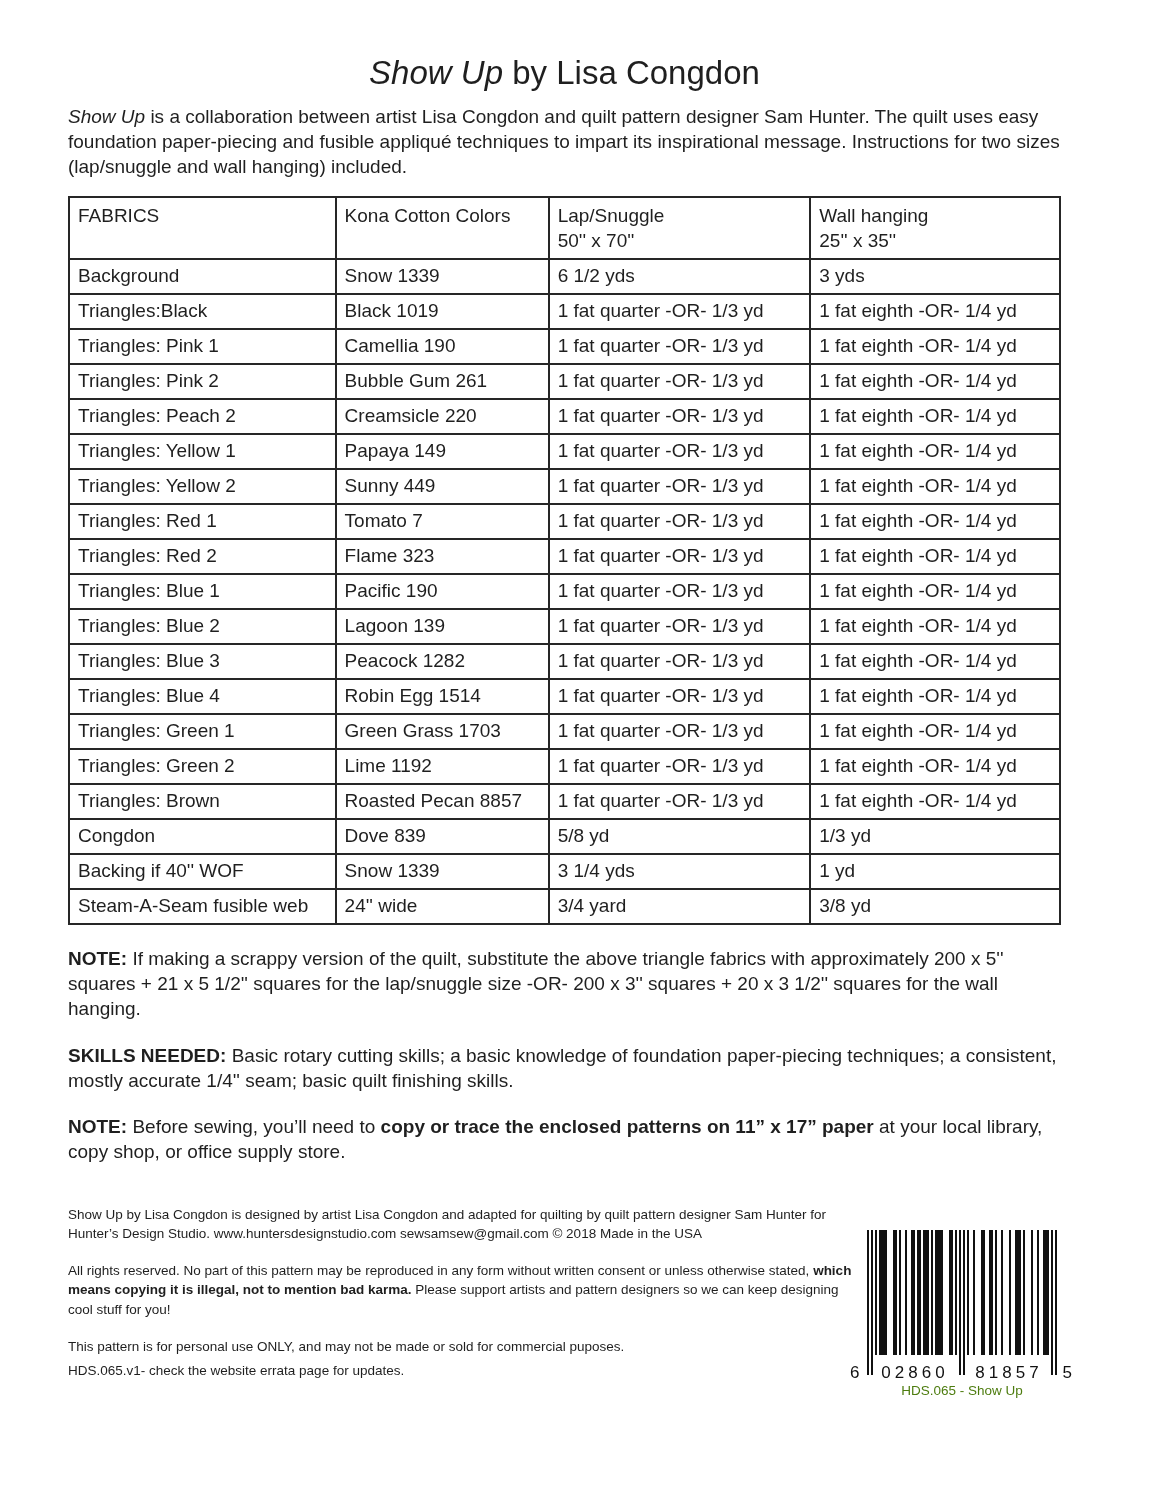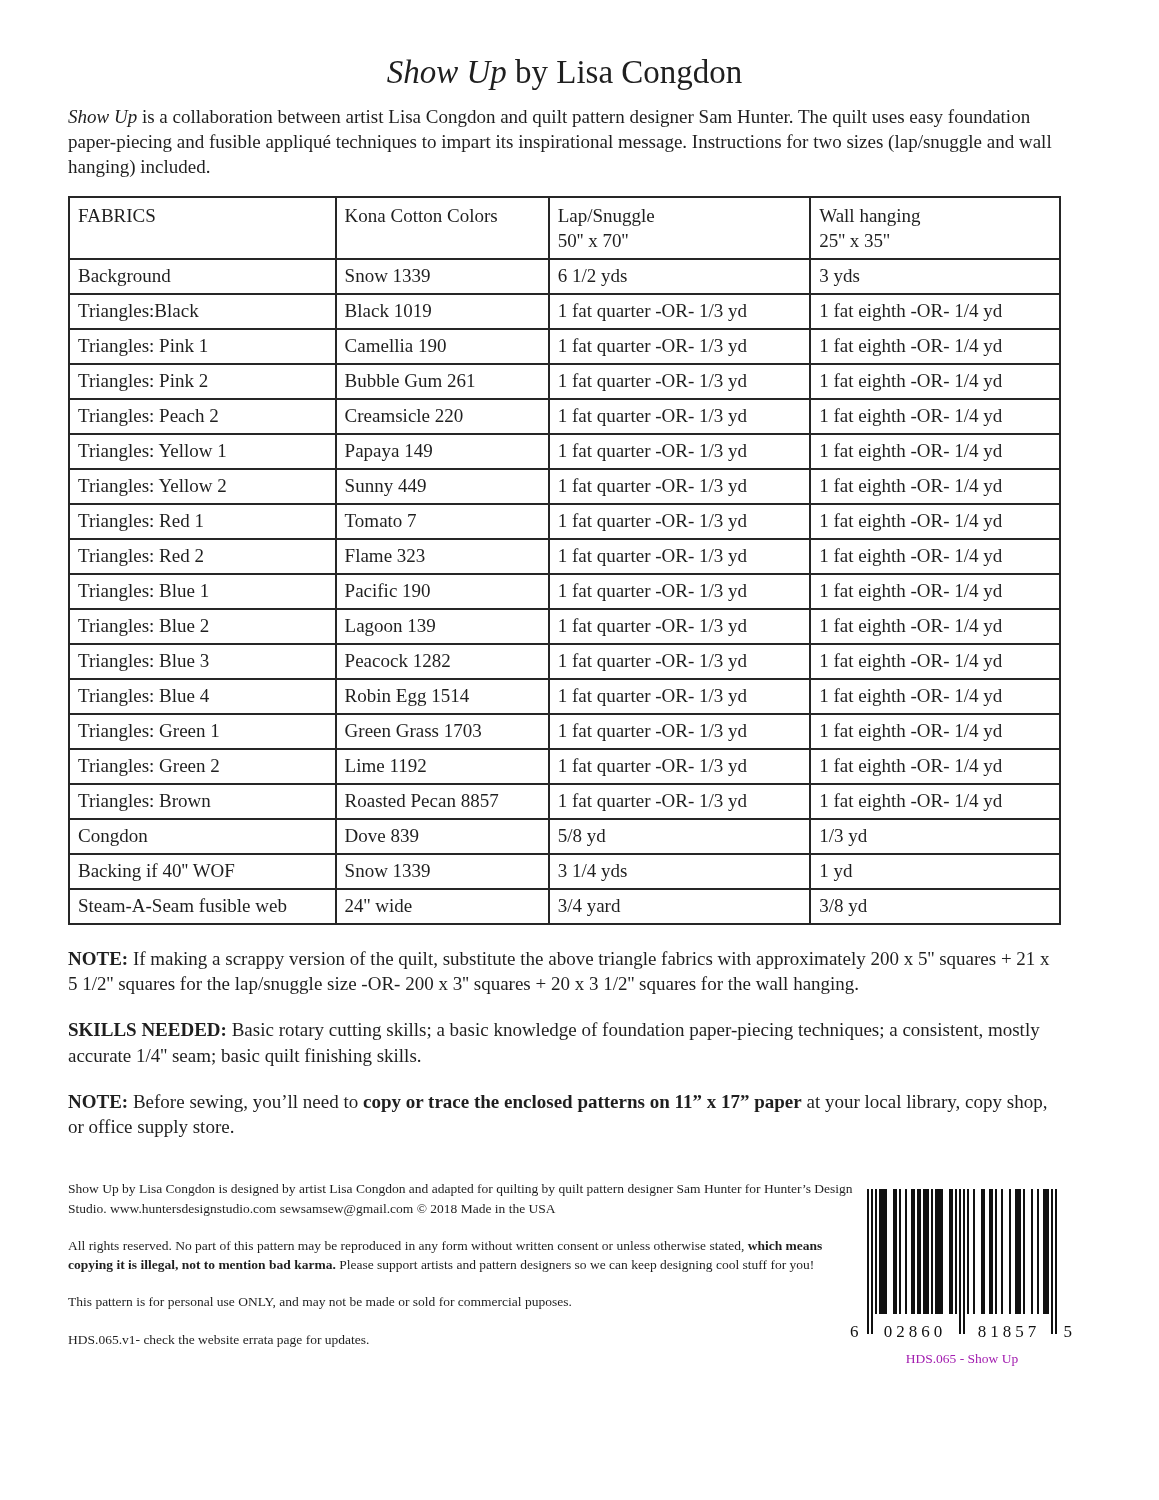--- a/index.html
+++ b/index.html
@@ -1,41 +1,41 @@
 <!DOCTYPE html>
 <html><head>
 <meta charset="utf-8">
 <style>
   html,body{margin:0;padding:0;background:#ffffff;}
   body{width:1159px;height:1500px;font-family:"Liberation Sans",sans-serif;color:#1f1f1f;}
-  .page{box-sizing:border-box;width:1159px;height:1500px;padding:54px 98px 0 68px;overflow:hidden;font-family:Liberation Serif, serif;}
+  .page{box-sizing:border-box;width:1159px;height:1500px;padding:54px 98px 0 68px;overflow:hidden;}
   .title{text-align:center;font-size:33px;font-weight:400;margin:0 0 12px 0;line-height:1.15;}
   .title em{font-style:italic;}
   .intro{font-size:19px;line-height:1.33;margin:0 0 16px 0;}
   .intro em{font-style:italic;}
   table.fabric{border-collapse:collapse;width:100%;table-layout:fixed;}
   .fabric th,.fabric td{border:2px solid #262626;padding:2px 8px;font-size:19px;font-weight:400;text-align:left;}
   .fabric th{white-space:pre-line;vertical-align:top;line-height:1.32;padding-top:5px;padding-bottom:5px;}
   .fabric td{height:29px;line-height:1.2;vertical-align:middle;}
   .note{font-size:19px;line-height:1.33;margin:21px 0 0 0;}
   .note b{font-weight:700;}
   .bottom{display:flex;margin-top:40px;align-items:flex-end;}
   .fineprint{width:795px;font-size:13.5px;line-height:1.45;}
   .fineprint p{margin:0 0 17px 0;}
-  .fineprint p.pu{margin-top:3px;margin-bottom:19px;}
+  .fineprint p.pu{margin-top:3px;margin-bottom:5px;}
   .fineprint b{font-weight:700;}
   .barcode-col{flex:1;display:flex;flex-direction:column;align-items:center;padding-top:0;}
   .barcode{position:relative;width:190px;height:150px;}
   .barcode svg{position:absolute;left:0;top:0;}
   .bc-digit{position:absolute;bottom:-1px;font-size:17px;line-height:1;color:#111;}
   .bc-left{left:-17px;}
   .bc-right{right:-15px;}
   .bc-g1{left:6px;width:84px;text-align:center;letter-spacing:4px;}
   .bc-g2{left:100px;width:84px;text-align:center;letter-spacing:4px;}
-  .bc-caption{font-size:13.5px;margin-top:12px;text-align:center;color:#a21caf;}
+  .bc-caption{font-size:13.5px;margin-top:3px;text-align:center;color:#4d7c0f;}
 </style>
 </head>
 <body>
 
 <div class="page">
 
   <h1 class="title"><em>Show Up</em><span> by Lisa Congdon</span></h1>
 
   <p class="intro"><em>Show Up</em><span> is a collaboration between artist Lisa Congdon and quilt pattern designer Sam Hunter. The quilt uses easy foundation paper-piecing and fusible appliqué techniques to impart its inspirational message. Instructions for two sizes (lap/snuggle and wall hanging) included.</span></p>
 

